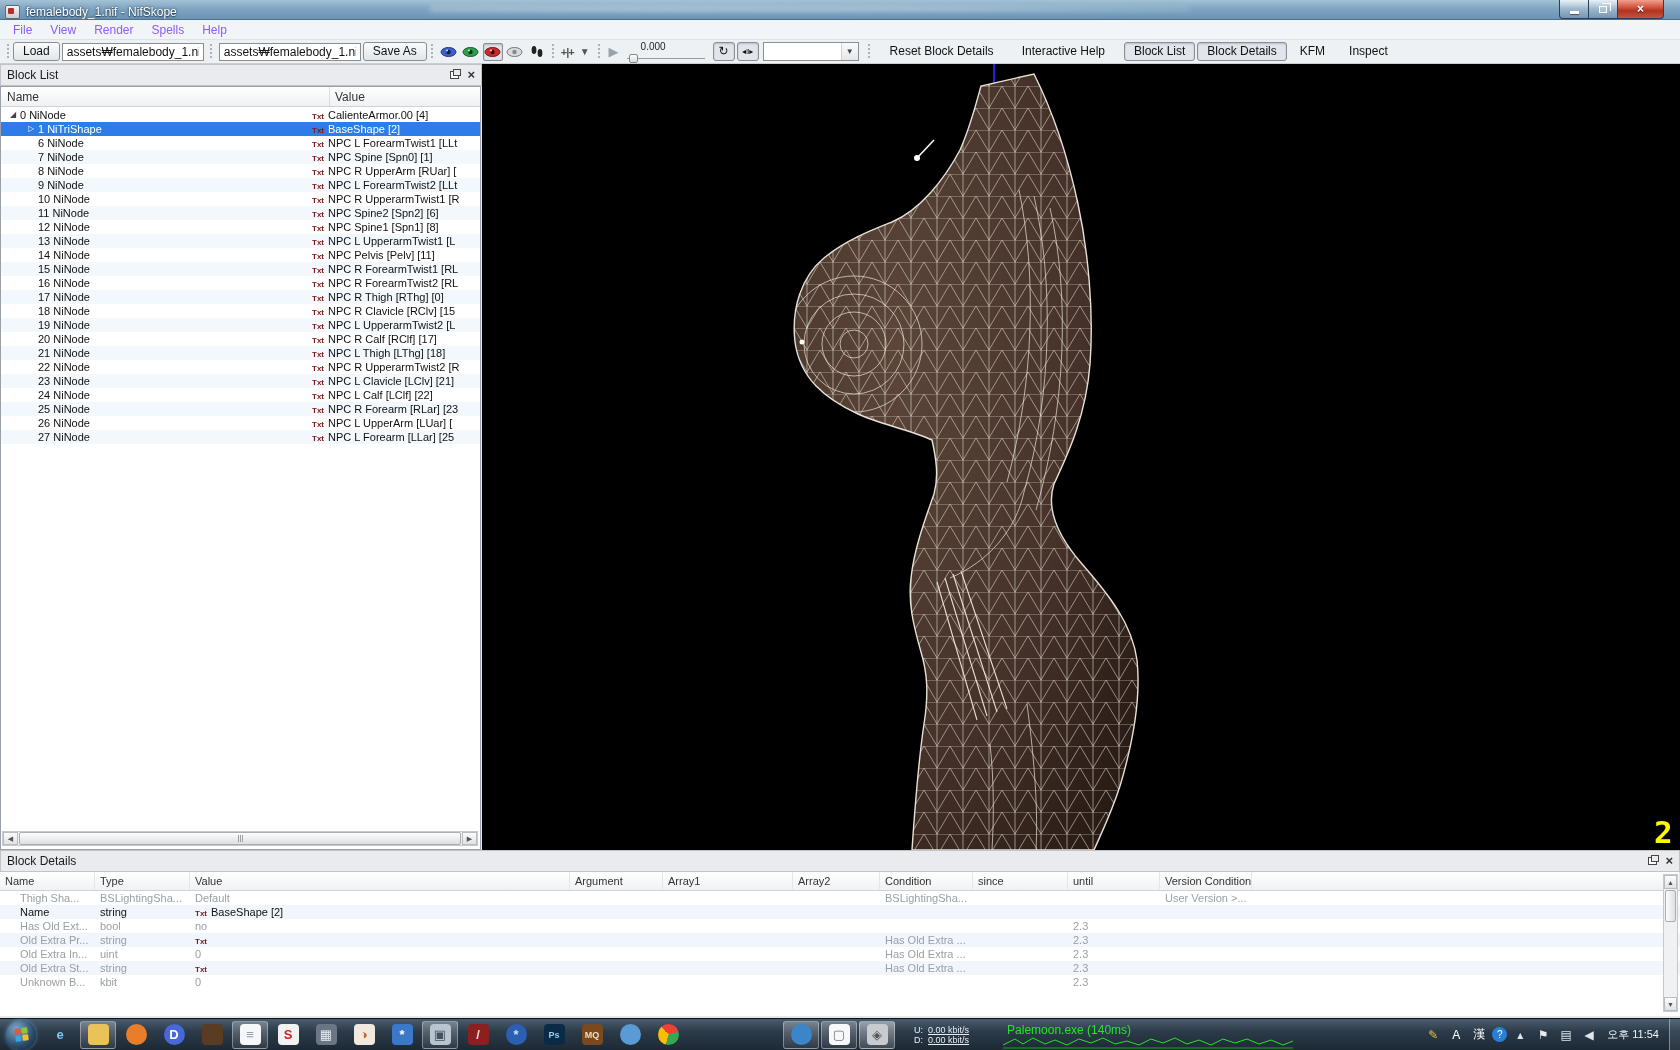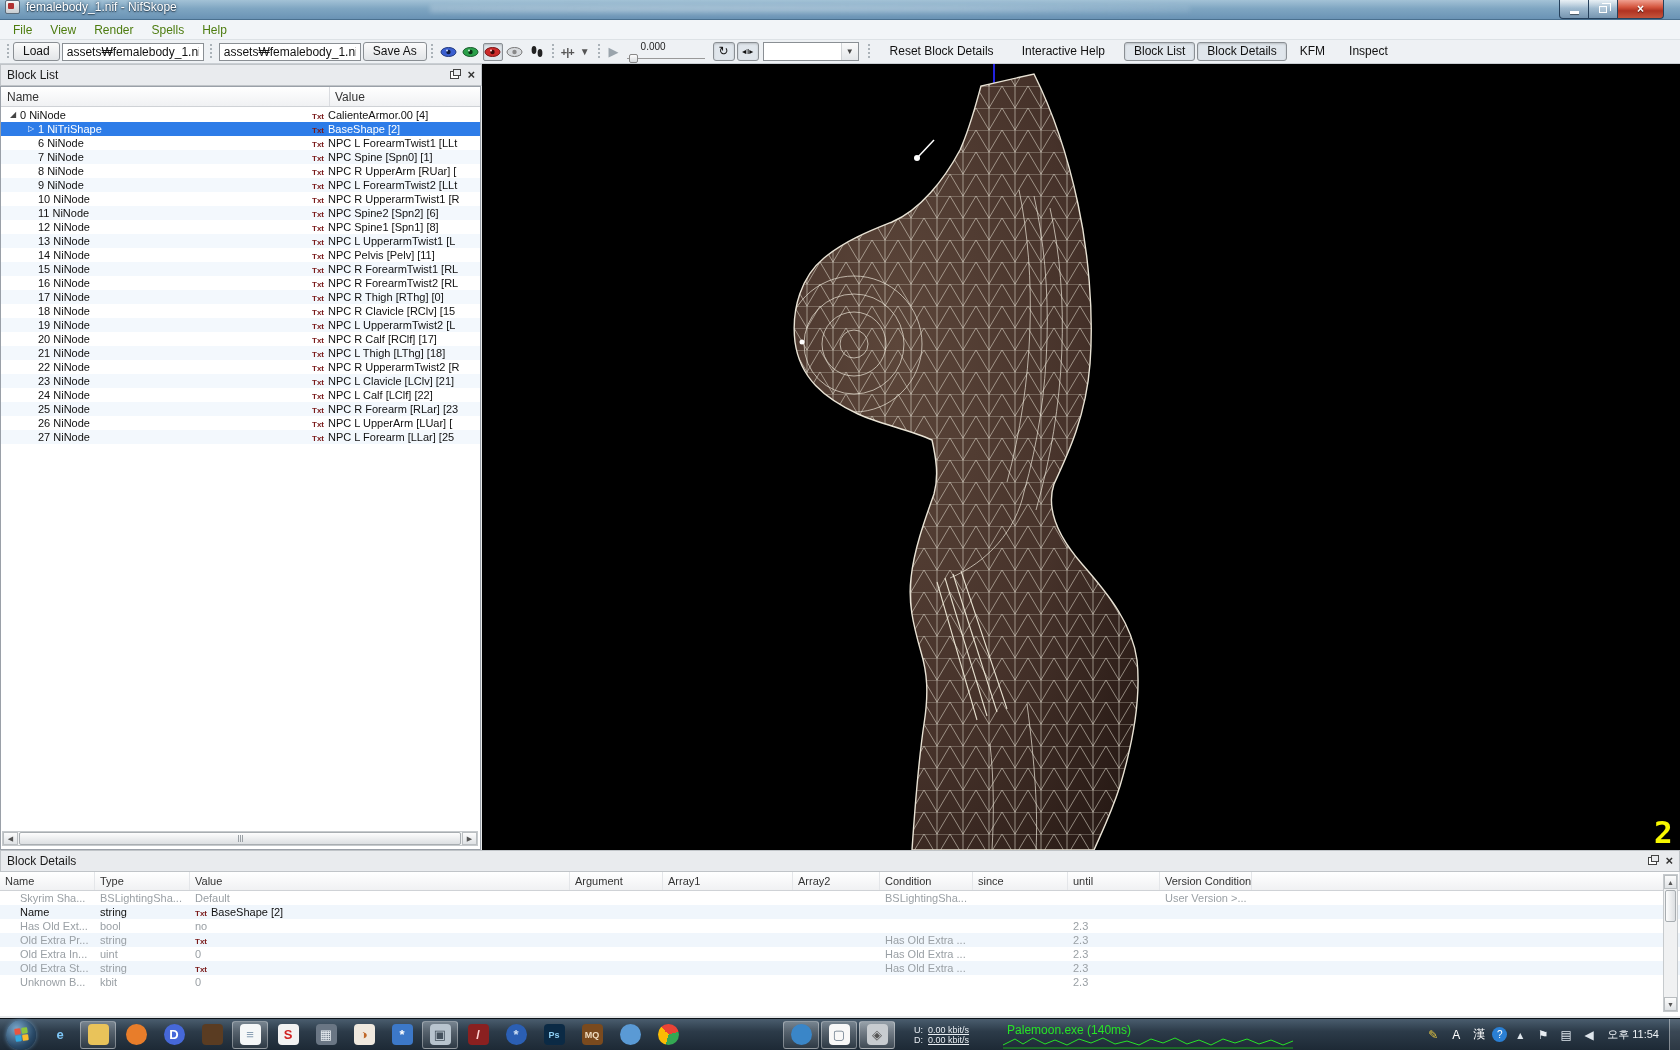--- a/index.html
+++ b/index.html
@@ -3,21 +3,21 @@
 <meta charset="utf-8">
 <style>
   * { margin:0; padding:0; box-sizing:border-box; }
   html,body { width:1680px; height:1050px; overflow:hidden;
     font-family:"Liberation Sans","DejaVu Sans",sans-serif; font-size:12px; background:#e6e8ea; }
   .screen { position:relative; width:1680px; height:1050px; }
 
   
   .titlebar { position:absolute; top:0; left:0; right:0; height:20px;
     background:linear-gradient(#a3c2d6,#7fa6c2 45%,#6a93b5); border-bottom:1px solid #4a708f;
-    display:flex; align-items:flex-start; padding-left:5px; overflow:hidden; }
+    display:flex; align-items:flex-end; padding-left:5px; overflow:hidden; }
   .titlebar::before { content:""; position:absolute; left:430px; top:2px; width:760px; height:14px;
     background:radial-gradient(ellipse at 20% 50%,rgba(255,255,255,.35),transparent 60%),
                radial-gradient(ellipse at 70% 50%,rgba(230,240,250,.3),transparent 55%);
     filter:blur(2px); pointer-events:none; }
   .win-icon { width:15px; height:14px; margin-right:6px; border-radius:2px;
     background:linear-gradient(#f4f4f4,#c9ced2); border:1px solid #5a6b7a; position:relative; }
   .win-icon::after { content:""; position:absolute; left:2px; top:2px; width:6px; height:6px;
     background:#b03030; border-radius:1px; }
   .title-text { color:#fff; text-shadow:0 0 3px rgba(10,40,70,.9),0 1px 1px rgba(0,0,0,.5); font-size:12px; }
   .caption { position:absolute; right:16px; top:0; display:flex; }
@@ -30,21 +30,21 @@
   .cap-close { width:46px; border-left:none; border-radius:0 0 4px 0;
     background:linear-gradient(#f0a090,#d4553e 40%,#b03322 60%,#c4543c); font-size:12px; }
   .glyph-min { width:9px; height:3px; background:#fff; box-shadow:0 1px 1px rgba(0,0,0,.5); margin-top:6px; }
   .glyph-res { width:8px; height:7px; border:1px solid #fff; background:rgba(255,255,255,.2); position:relative; }
   .glyph-res::before { content:""; position:absolute; left:2px; top:-4px; width:8px; height:7px;
     border:1px solid #fff; border-bottom:none; border-left:none; }
 
   
   .menubar { position:absolute; top:20px; left:0; right:0; height:20px; background:#f2f5f8;
     border-bottom:1px solid #dde2e6; display:flex; align-items:center; padding-left:4px; }
-  .menu-item { padding:2px 9px; color:#4d7c0f; }
+  .menu-item { padding:2px 9px; color:#8b5cf6; }
   .toolbar { position:absolute; top:40px; left:0; right:0; height:24px; background:#eef1f4;
     border-bottom:1px solid #c9ced3; display:flex; align-items:center; padding-left:2px; }
   .tsep { width:5px; height:16px; margin:0 3px;
     background:repeating-linear-gradient(#aab2b8 0 2px,transparent 2px 4px);
     background-size:2px 100%; background-repeat:no-repeat; background-position:center; }
   .btn { border:1px solid #8a8f94; border-radius:3px; background:linear-gradient(#fbfbfb,#e2e5e8);
     padding:1px 9px; font-size:12px; color:#111; height:19px; line-height:15px; white-space:nowrap; }
   .btn.checked { background:#e0e6ec; box-shadow:inset 0 1px 2px rgba(0,0,0,.18); }
   .tb-input { width:142px; height:18px; border:1px solid #8a8f94; background:#fff; font-size:12px;
     padding:0 4px; margin:0 2px; color:#111; font-family:inherit; }
@@ -468,21 +468,21 @@
         <span class="bd-hcell">Array1</span>
         <span class="bd-hcell">Array2</span>
         <span class="bd-hcell">Condition</span>
         <span class="bd-hcell">since</span>
         <span class="bd-hcell">until</span>
         <span class="bd-hcell">Version Condition</span>
         <span class="bd-hcell"></span>
       </div>
     <div id="bd-body">
         <div class="bd-row">
-          <span class="bd-cell col-name">Skyrim Sha...</span>
+          <span class="bd-cell col-name">Thigh Sha...</span>
           <span class="bd-cell col-type">BSLightingSha...</span>
           <span class="bd-cell col-value"><span>Default</span></span>
           <span class="bd-cell col-argument"></span>
           <span class="bd-cell col-array1"></span>
           <span class="bd-cell col-array2"></span>
           <span class="bd-cell col-condition">BSLightingSha...</span>
           <span class="bd-cell col-since"></span>
           <span class="bd-cell col-until"></span>
           <span class="bd-cell col-version">User Version &gt;...</span>
           <span class="bd-cell"></span>

